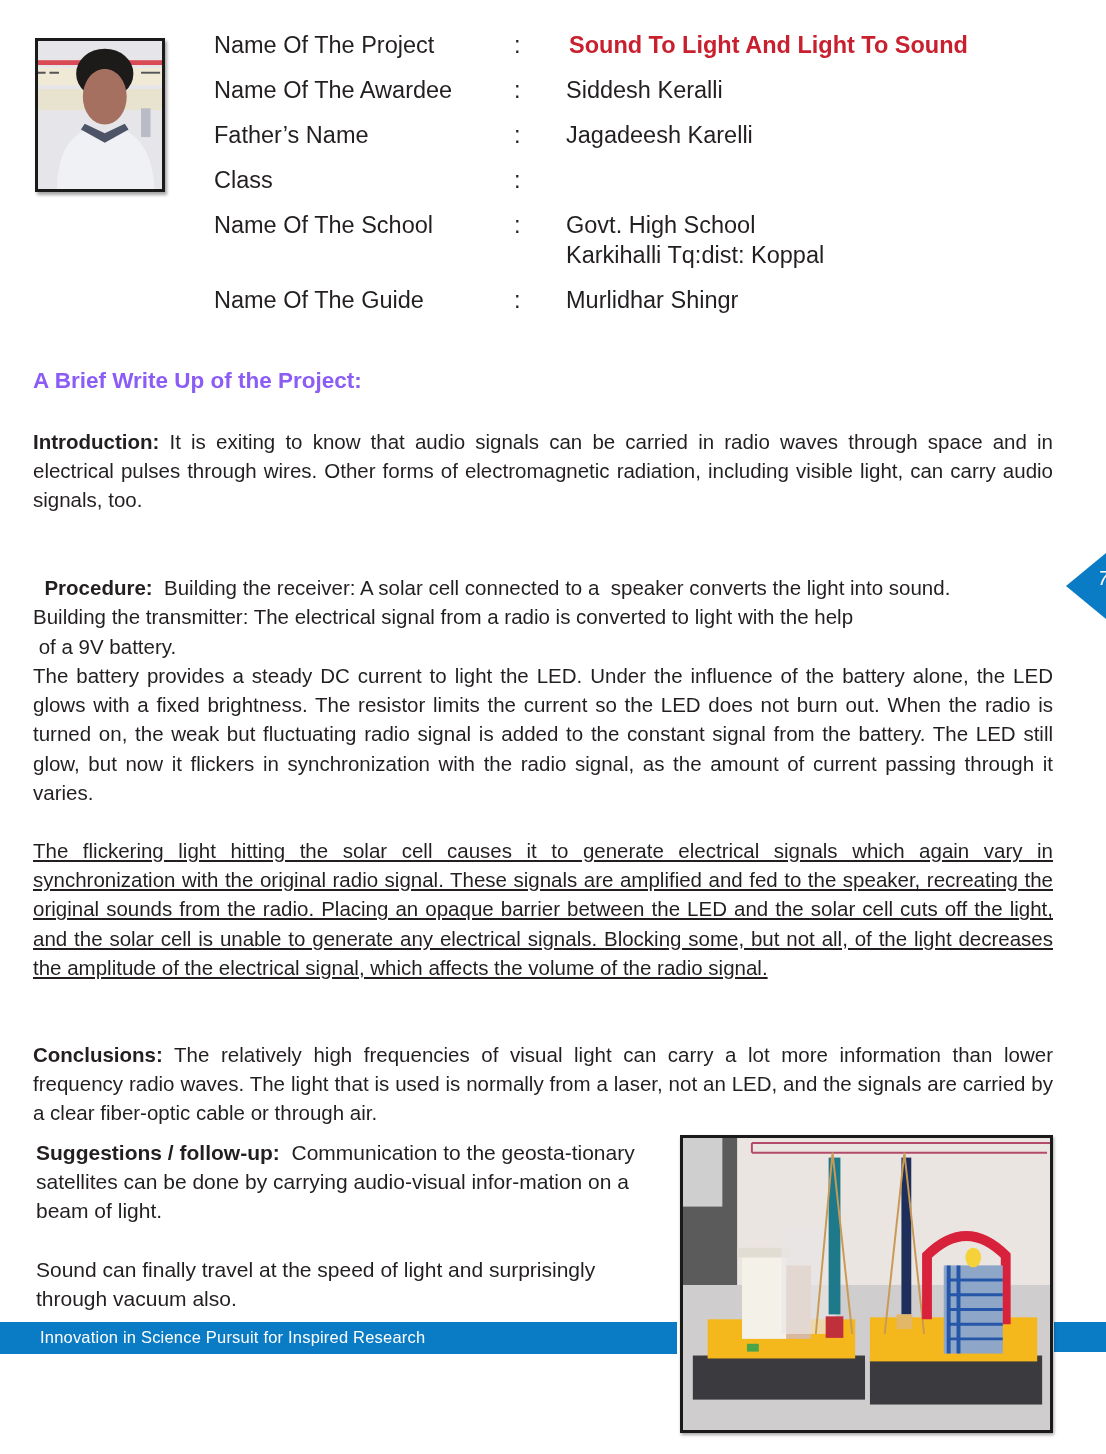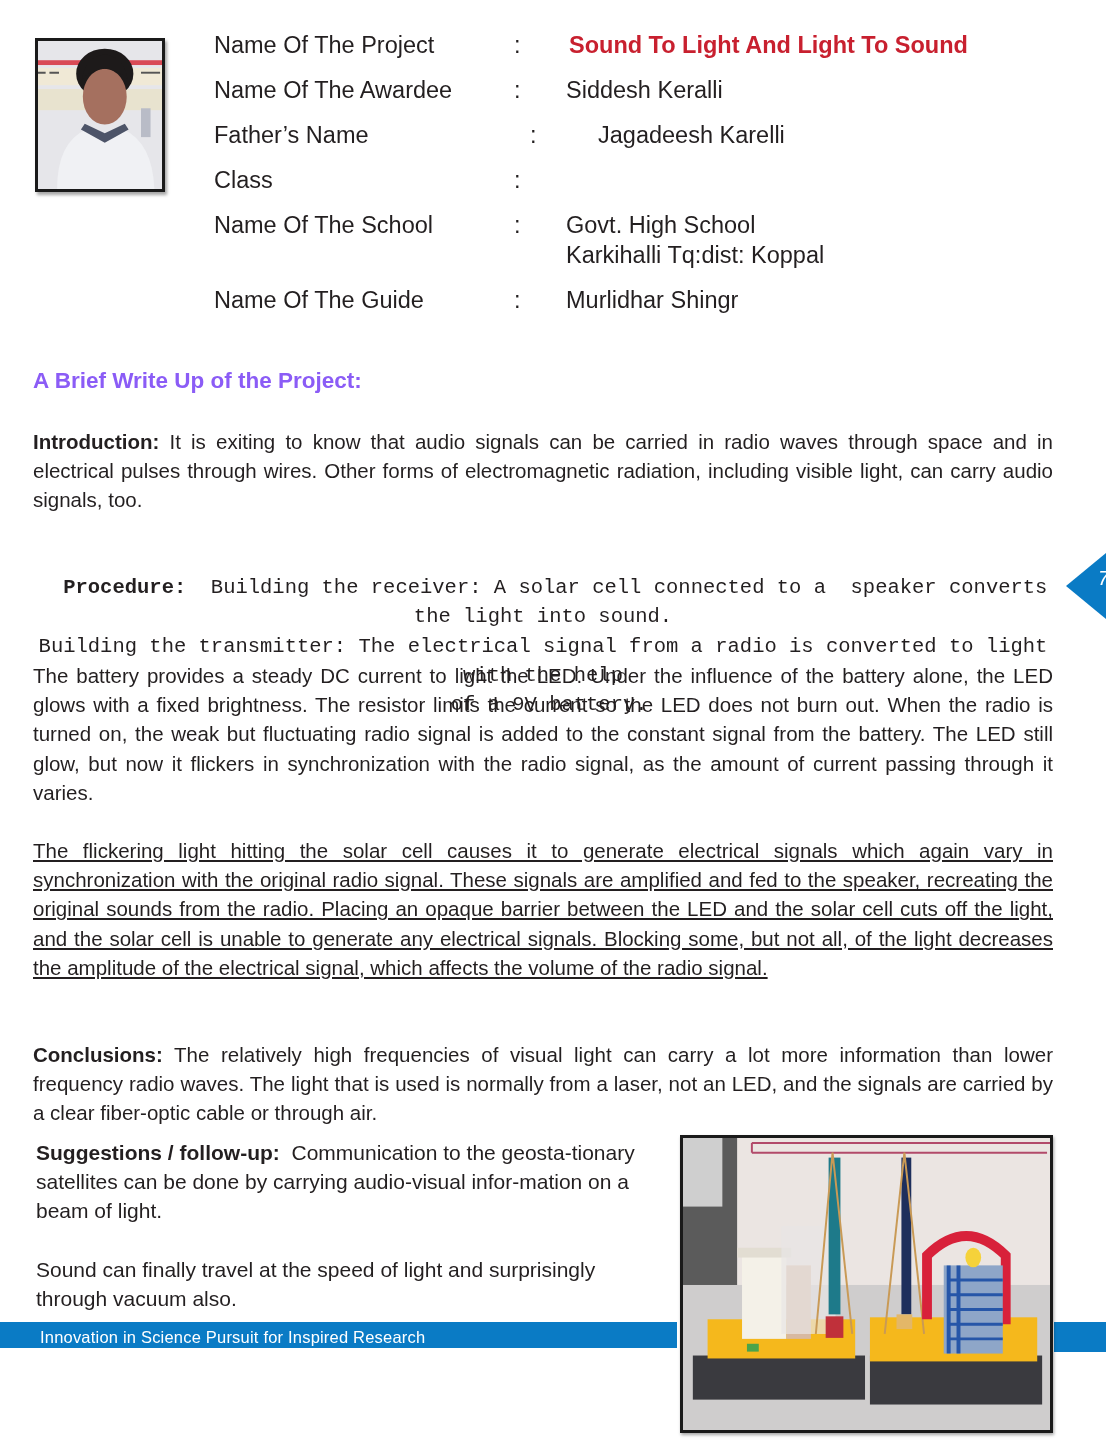--- a/index.html
+++ b/index.html
@@ -16,21 +16,21 @@
 
   
   .info { position: absolute; left: 193px; top: 30px; width: 820px; }
   .info-row { position: relative; display: flex; font-size: 23.5px; line-height: 30px; }
   .info-row .lbl { width: 300px; flex: none; margin-left: 21px; }
   .info-row .colon { width: 52px; flex: none; }
   .info-row .val { flex: 1; }
   .info-row .val.red { color: #c8202f; font-weight: bold; padding-left: 3px; }
   .r0 { height: 45px; }
   .r1 { height: 45px; }
-  .r2 { height: 45px; gap: 16px; }
+  .r2 { height: 45px; }
   .r3 { height: 45px; }
   .r4 { height: 75px; }
   .r5 { height: 30px; }
 
   
   .heading {
     position: absolute; left: 33px; top: 368px; font-size: 22.5px; font-weight: bold; color: #8b5cf6;
   }
 
   
@@ -45,21 +45,21 @@
   .p-flicker { top: 836px; text-decoration: underline; }
   .p-concl { top: 1040px; }
 
   .suggest {
     position: absolute; left: 36px; top: 1138px; width: 632px; font-size: 21px; line-height: 29.2px; color: #231f20;
   }
   .suggest p + p { margin-top: 29px; }
 
   
   .footer-band {
-    position: absolute; left: 0; top: 1322px; width: 677px; height: 26px; background: #0a7bc5;
+    position: absolute; left: 0; top: 1322px; width: 677px; height: 32px; background: #0a7bc5;
     color: #ffffff; font-size: 16.5px; line-height: 30px; padding-left: 40px; letter-spacing: 0.2px;
   }
   .footer-band-right {
     position: absolute; left: 1054px; top: 1322px; width: 52px; height: 30px; background: #0a7bc5;
   }
 
   
   .page-tab {
     position: absolute; left: 1066px; top: 553px; width: 40px; height: 66px;
   }
@@ -129,21 +129,21 @@
     <span class="val">Murlidhar Shingr</span>
   </div>
 </div>
 
 <div class="heading">A Brief Write Up of the Project:</div>
 
 <div class="body-text p-intro">
   <b>Introduction:</b><span> It is exiting to know that audio signals can be carried in radio waves through space and in electrical pulses through wires. Other forms of electromagnetic radiation, including visible light, can carry audio signals, too.</span>
 </div>
 
-<div class="body-text p-proc" style="text-align:center; white-space:pre-wrap;font-family:Liberation Mono, monospace;">
+<div class="body-text p-proc" style="text-align:left; white-space:pre-wrap;">
   <b>Procedure:</b><span>  Building the receiver: A solar cell connected to a  speaker converts the light into sound.</span><br><span>Building the transmitter: The electrical signal from a radio is converted to light with the help</span><br><span> of a 9V battery.</span>
 </div>
 
 <div class="body-text p-battery">The battery provides a steady DC current to light the LED. Under the influence of the battery alone, the LED glows with a fixed brightness. The resistor limits the current so the LED does not burn out. When the radio is turned on, the weak but fluctuating radio signal is added to the constant signal from the battery. The LED still glow, but now it flickers in synchronization with the radio signal, as the amount of current passing through it varies.</div>
 
 <div class="body-text p-flicker">The flickering light hitting the solar cell causes it to generate electrical signals which again vary in synchronization with the original radio signal. These signals are amplified and fed to the speaker, recreating the original sounds from the radio. Placing an opaque barrier between the LED and the solar cell cuts off the light, and the solar cell is unable to generate any electrical signals. Blocking some, but not all, of the light decreases the amplitude of the electrical signal, which affects the volume of the radio signal.</div>
 
 <div class="body-text p-concl">
   <b>Conclusions:</b><span> The relatively high frequencies of visual light can carry a lot more information than lower frequency radio waves. The light that is used is normally from a laser, not an LED, and the signals are carried by a clear fiber-optic cable or through air.</span>
 </div>

